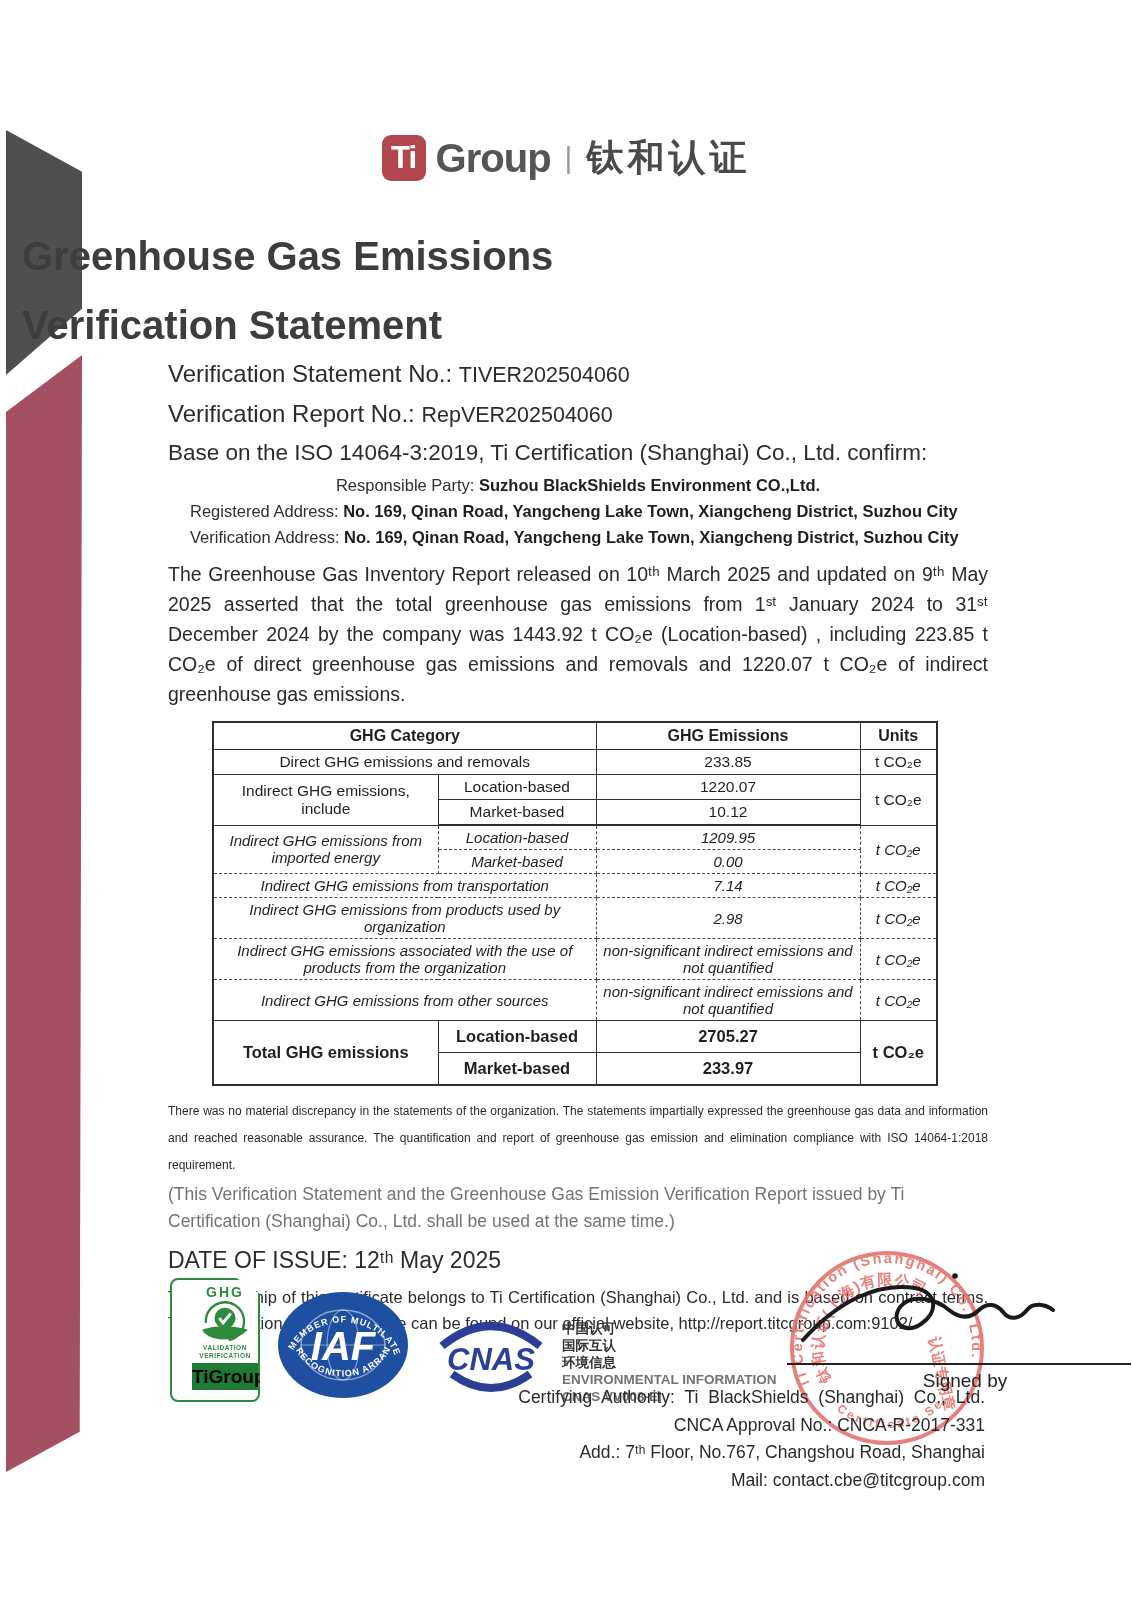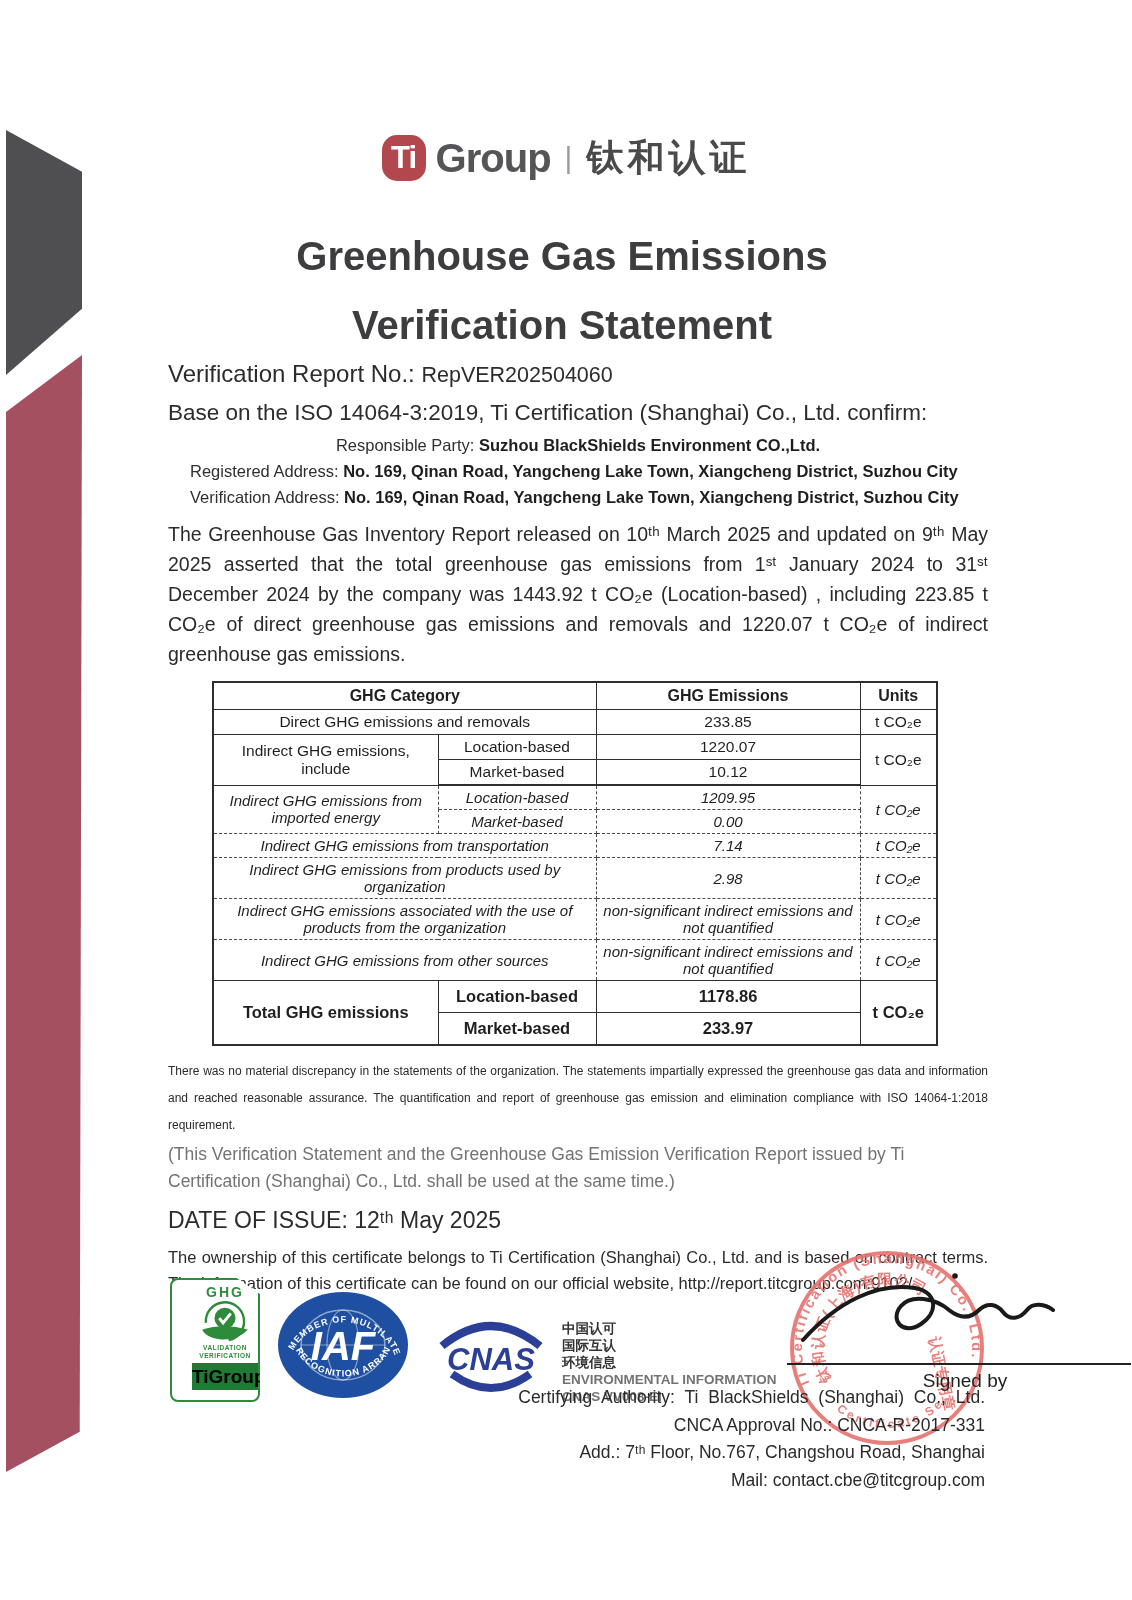--- a/index.html
+++ b/index.html
@@ -8,27 +8,27 @@
     font-family:"Liberation Sans","DejaVu Sans",sans-serif; color:#2f2f31;
     overflow:hidden; margin:0 auto;
   }
   
   .deco-gray{position:absolute;left:6px;top:130px;width:76px;height:245px;background:#4f4f51;
     clip-path:polygon(0 0,100% 17%,100% 73%,0 100%);}
   .deco-red{position:absolute;left:6px;top:355px;width:76px;height:1117px;background:#a55060;
     clip-path:polygon(0 5.1%,100% 0,97% 96.4%,0 100%);}
   
   .logo-row{position:absolute;top:133px;left:0;right:0;display:flex;justify-content:center;align-items:center;gap:10px;}
-  .ti-box{width:44px;height:46px;background:#b2474d;border-radius:15px;color:#fff;font-weight:700;
+  .ti-box{width:44px;height:46px;background:#b2474d;border-radius:9px;color:#fff;font-weight:700;
     font-size:31px;display:flex;align-items:center;justify-content:center;letter-spacing:-1px;}
   .grp{font-size:40px;font-weight:700;color:#555558;letter-spacing:-1px;}
   .logo-div{font-size:30px;color:#9a9a9c;font-weight:300;margin:0 4px;}
   .logo-cn{font-size:37px;font-weight:700;color:#4a4a4c;letter-spacing:4px;}
   
-  .title-wrap{position:absolute;top:234px;left:0;right:8px;text-align:center;color:#3d3d3f;}
+  .title-wrap{position:absolute;top:234px;left:0;right:8px;text-align:left;color:#3d3d3f;padding-left:22px;}
   .title-line{font-size:40px;font-weight:700;letter-spacing:0px;}
   .title-line + .title-line{margin-top:24px;}
   
   .col{position:absolute;left:168px;top:360px;width:820px;}
   .meta-line{font-size:24px;color:#2c2c2e;margin-bottom:12px;}
   .meta-line .val{font-size:21.5px;}
   .base-line{font-size:22.5px;color:#2c2c2e;margin-bottom:10px;}
   .resp-line{text-align:center;font-size:16.5px;margin-bottom:7px;}
   .addr-line{font-size:16.5px;margin:0 0 7px 22px;}
   .bold{font-weight:700;color:#1e1e20;}
@@ -86,20 +86,24 @@
     <div class="logo-cn">钛和认证</div>
   </div>
 
   <div class="title-wrap">
     <div class="title-line">Greenhouse Gas Emissions</div>
     <div class="title-line">Verification Statement</div>
   </div>
 
   <div class="col">
     <div class="meta-line">
+      <span>Verification Statement No.:</span>
+      <span class="val">TIVER202504060</span>
+    </div>
+    <div class="meta-line">
       <span>Verification Report No.:</span>
       <span class="val">RepVER202504060</span>
     </div>
     <div class="base-line">Base on the ISO 14064-3:2019, Ti Certification (Shanghai) Co., Ltd. confirm:</div>
     <div class="resp-line">
       <span>Responsible Party:</span>
       <span class="bold">Suzhou BlackShields Environment CO.,Ltd.</span>
     </div>
     <div class="addr-line">
       <span>Registered Address:</span>
@@ -167,21 +171,21 @@
           <td>t CO₂e</td>
         </tr>
         <tr class="dash">
           <td colspan="2">Indirect GHG emissions from other sources</td>
           <td>non-significant indirect emissions and not quantified</td>
           <td>t CO₂e</td>
         </tr>
         <tr class="total">
           <td rowspan="2">Total GHG emissions</td>
           <td>Location-based</td>
-          <td>1178.86</td>
+          <td>2705.27</td>
           <td rowspan="2">t CO₂e</td>
         </tr>
         <tr class="total">
           <td>Market-based</td>
           <td>233.97</td>
         </tr>
       </tbody>
         </table>
     </div>
 

